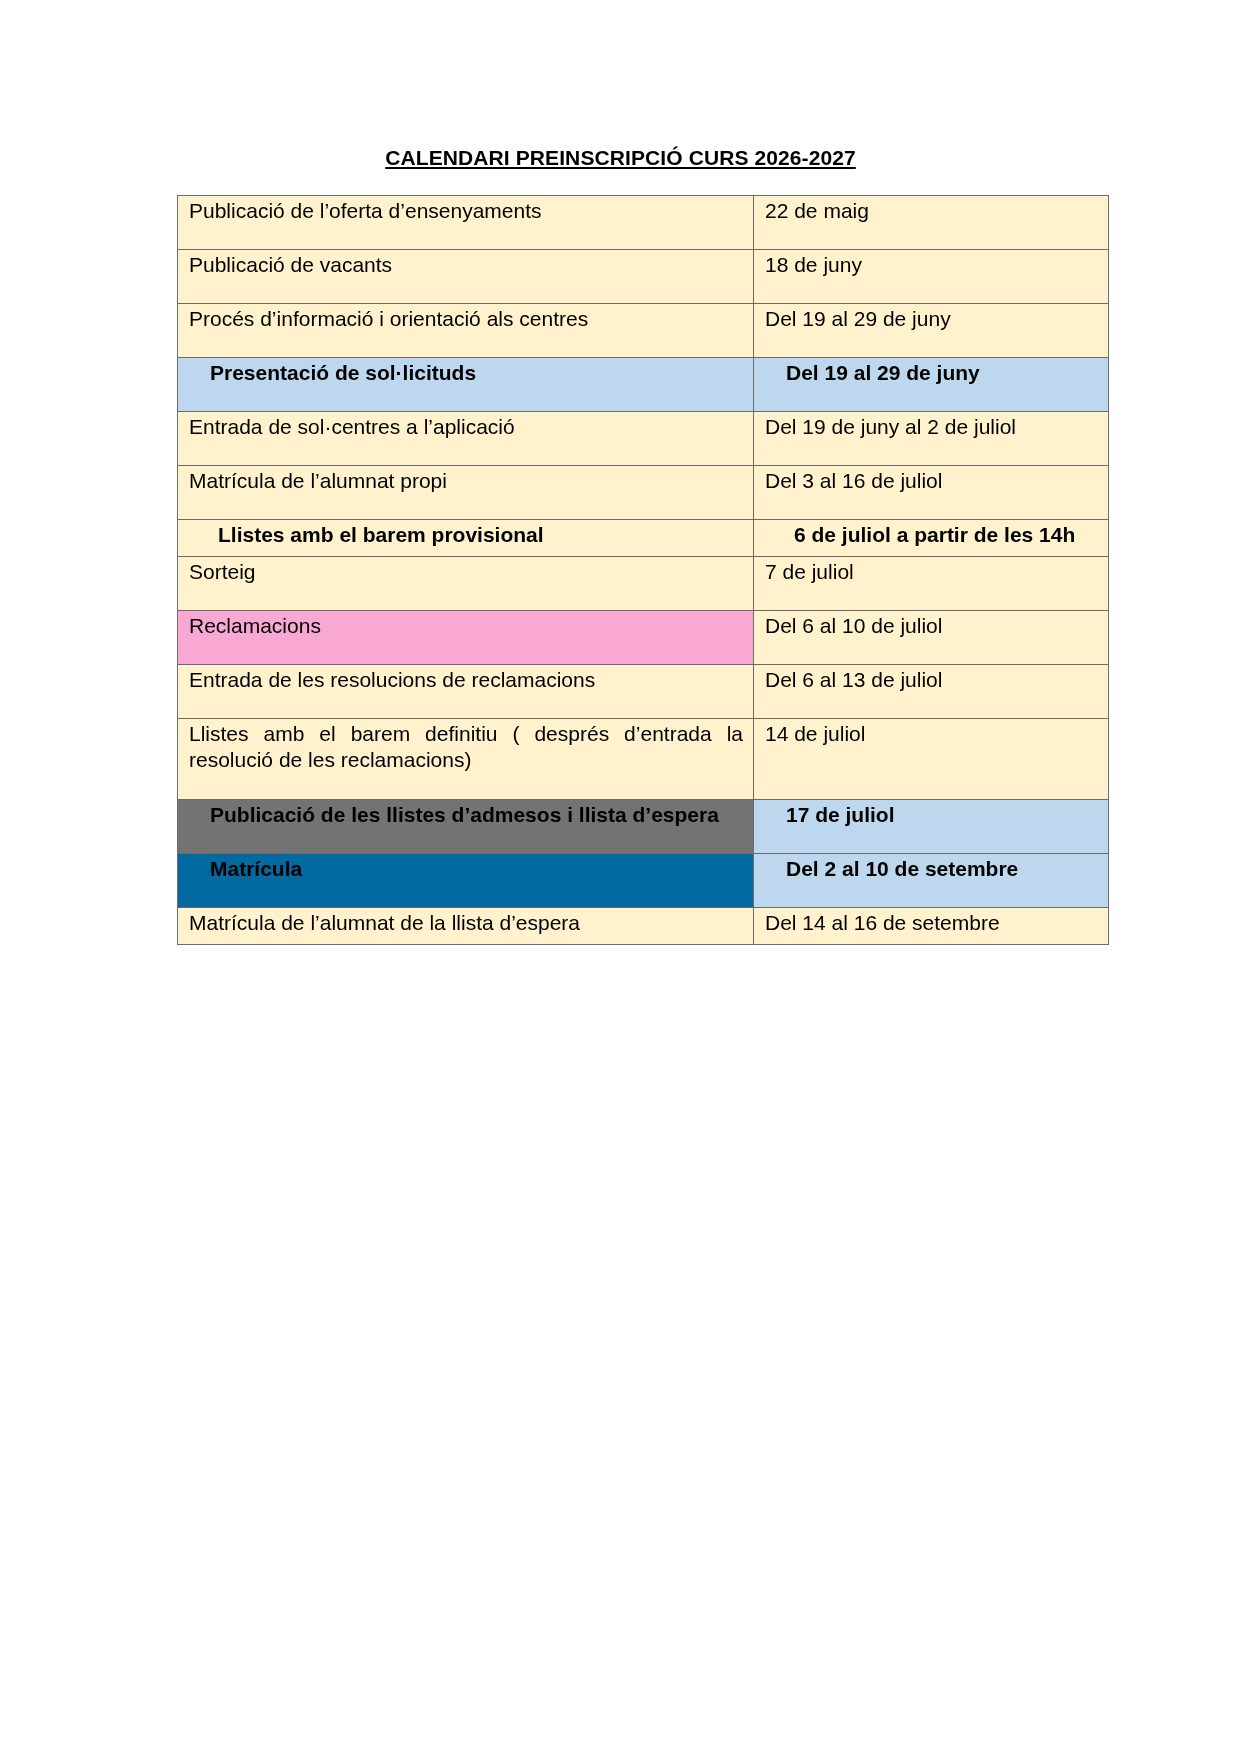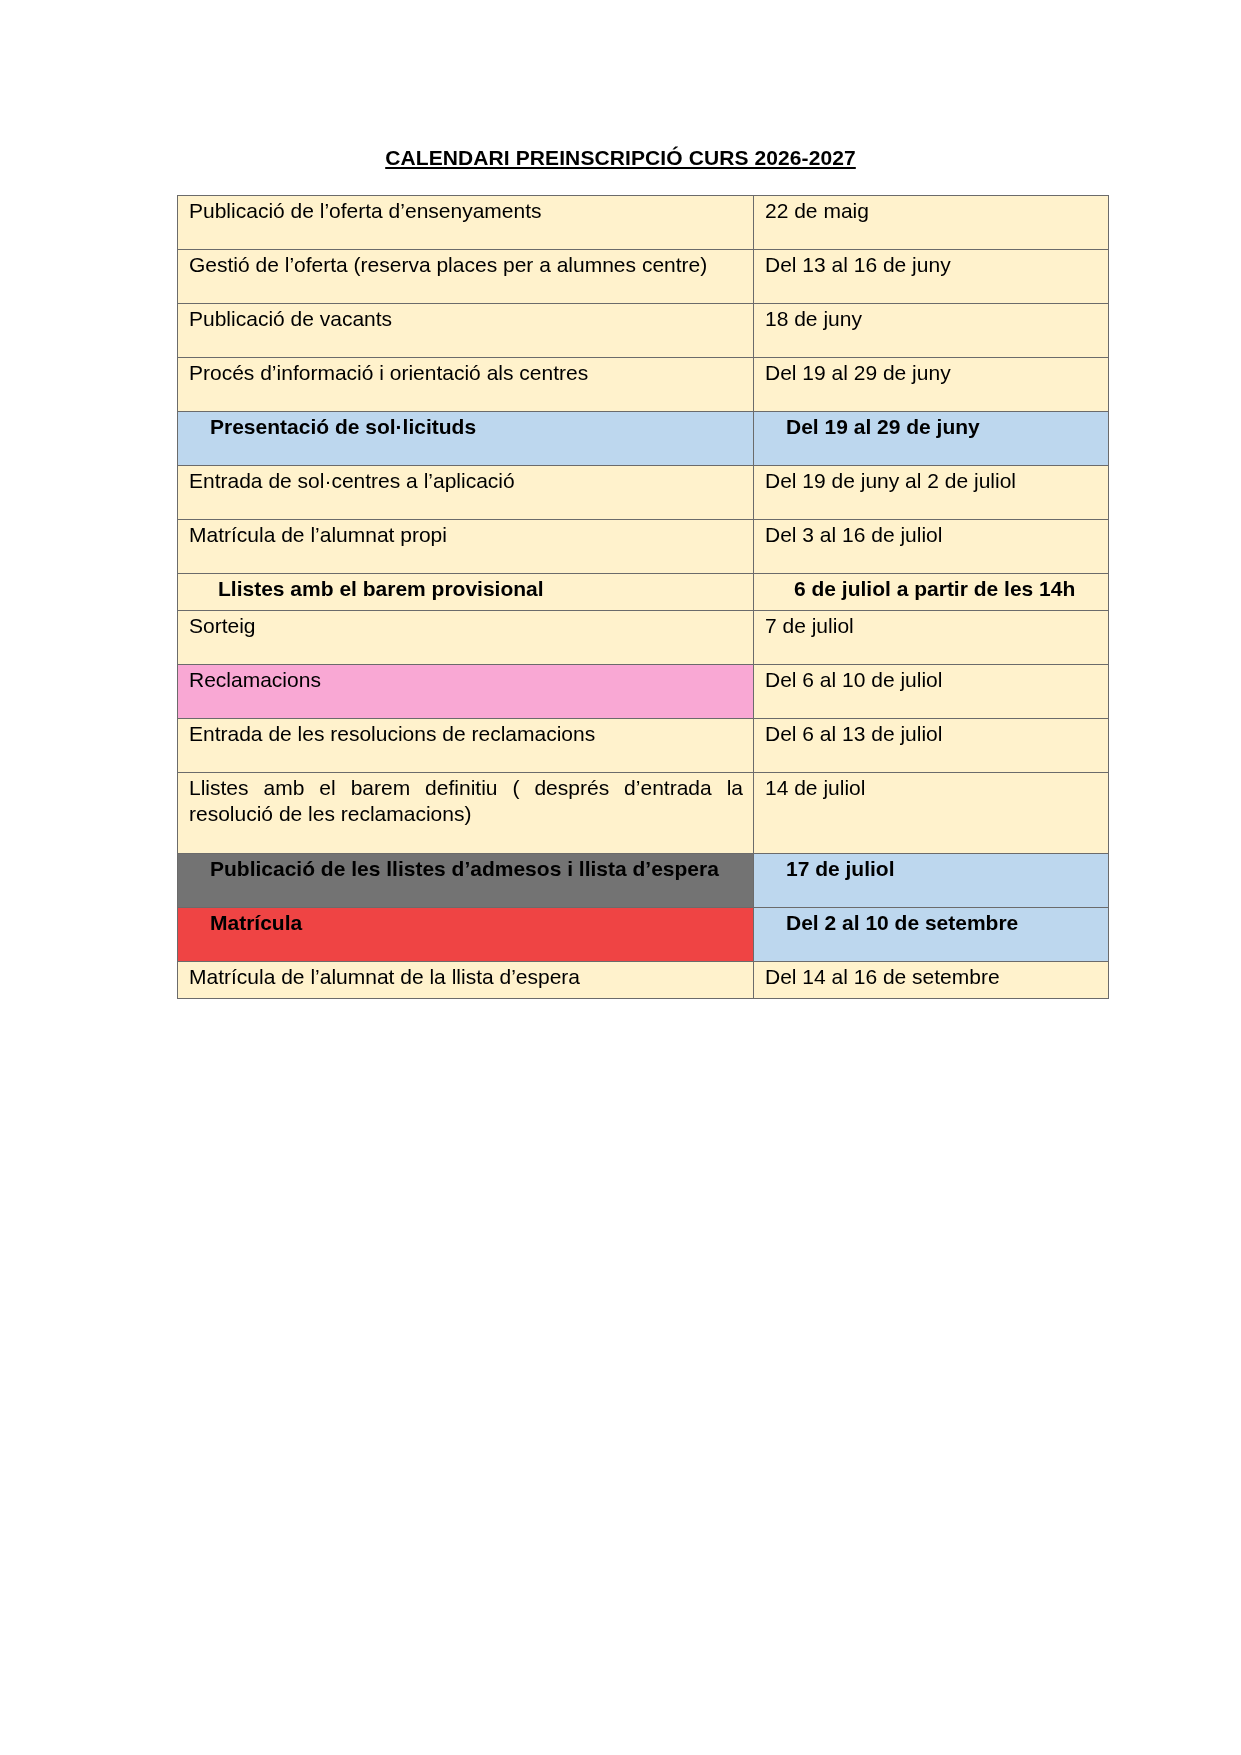--- a/index.html
+++ b/index.html
@@ -39,24 +39,20 @@
   <colgroup>
       <col class="c1">
       <col class="c2">
     </colgroup>
   <tbody>
     <tr class="std">
       <td style="background: rgb(255, 242, 204); border-color: rgb(107, 107, 107);">Publicació de l’oferta d’ensenyaments</td>
       <td style="background: rgb(255, 242, 204); border-color: rgb(107, 107, 107);">22 de maig</td>
     </tr>
     <tr class="std">
-      <td style="background: rgb(255, 242, 204); border-color: rgb(107, 107, 107);">Gestió de l’oferta (reserva places per a alumnes centre)</td>
-      <td style="background: rgb(255, 242, 204); border-color: rgb(107, 107, 107);">Del 13 al 16 de juny</td>
-    </tr>
-    <tr class="std">
       <td style="background: rgb(255, 242, 204); border-color: rgb(107, 107, 107);">Publicació de vacants</td>
       <td style="background: rgb(255, 242, 204); border-color: rgb(107, 107, 107);">18 de juny</td>
     </tr>
     <tr class="std">
       <td style="background: rgb(255, 242, 204); border-color: rgb(107, 107, 107);">Procés d’informació i orientació als centres</td>
       <td style="background: rgb(255, 242, 204); border-color: rgb(107, 107, 107);">Del 19 al 29 de juny</td>
     </tr>
     <tr class="key">
       <td style="background: rgb(189, 215, 238); border-color: rgb(107, 107, 107);">Presentació de sol·licituds</td>
       <td style="background: rgb(189, 215, 238); border-color: rgb(107, 107, 107);">Del 19 al 29 de juny</td>
@@ -87,21 +83,21 @@
     </tr>
     <tr class="std tall">
       <td class="justify" style="background: rgb(255, 242, 204); border-color: rgb(107, 107, 107);">Llistes amb el barem definitiu ( després d’entrada la resolució de les reclamacions)</td>
       <td style="background: rgb(255, 242, 204); border-color: rgb(107, 107, 107);">14 de juliol</td>
     </tr>
     <tr class="key">
       <td style="background: #737373; border-color: rgb(107, 107, 107);">Publicació de les llistes d’admesos i llista d’espera</td>
       <td style="background: rgb(189, 215, 238); border-color: rgb(107, 107, 107);">17 de juliol</td>
     </tr>
     <tr class="key">
-      <td style="background: #ef4444; border-color: rgb(107, 107, 107); margin-top: 21px;">Matrícula</td>
+      <td style="background: #0369a1; border-color: rgb(107, 107, 107); margin-top: 21px;">Matrícula</td>
       <td style="background: rgb(189, 215, 238); border-color: rgb(107, 107, 107);">Del 2 al 10 de setembre</td>
     </tr>
     <tr class="std last">
       <td style="background: rgb(255, 242, 204); border-color: rgb(107, 107, 107);">Matrícula de l’alumnat de la llista d’espera</td>
       <td style="background: rgb(255, 242, 204); border-color: rgb(107, 107, 107);">Del 14 al 16 de setembre</td>
     </tr>
   </tbody>
 </table>
 
 </body></html>

